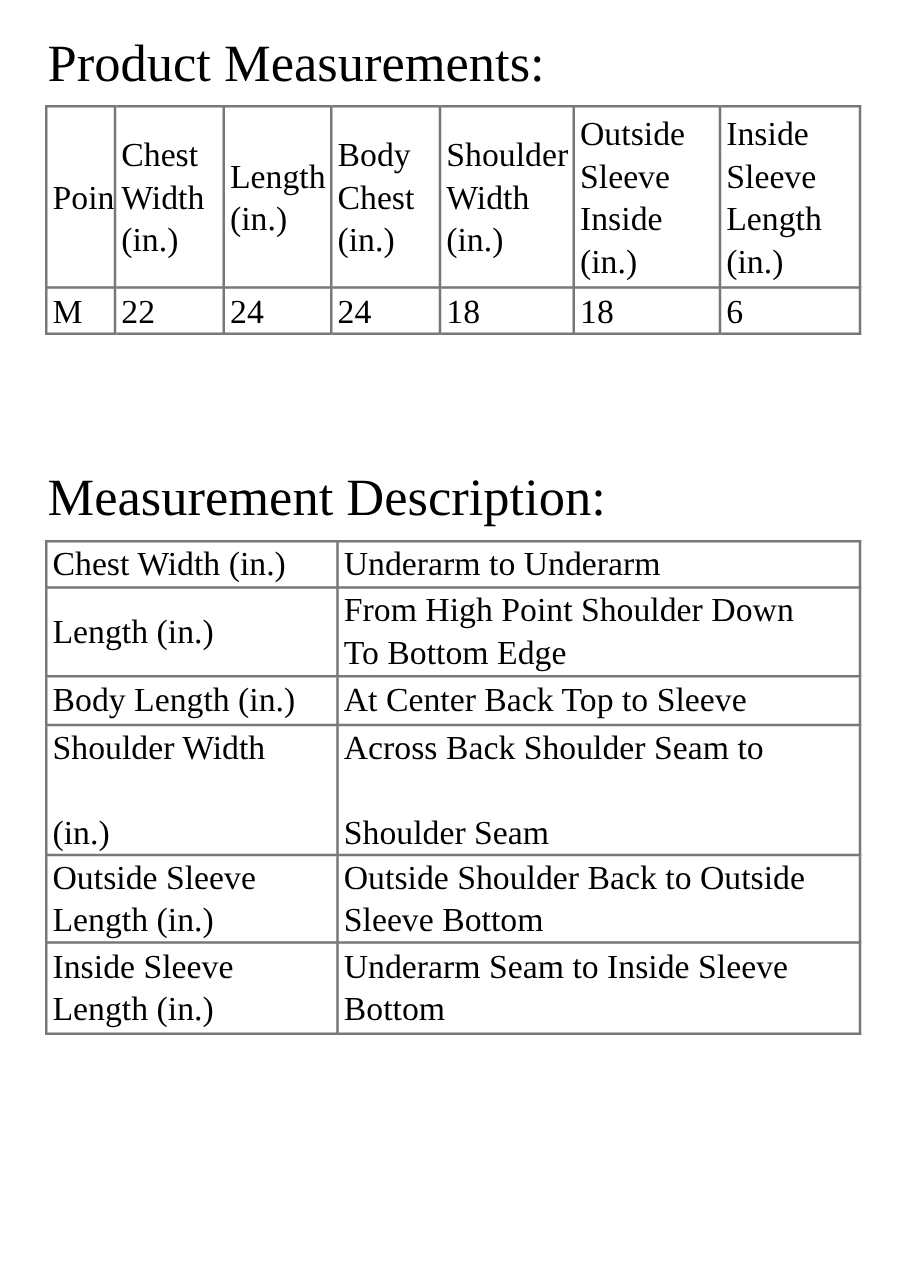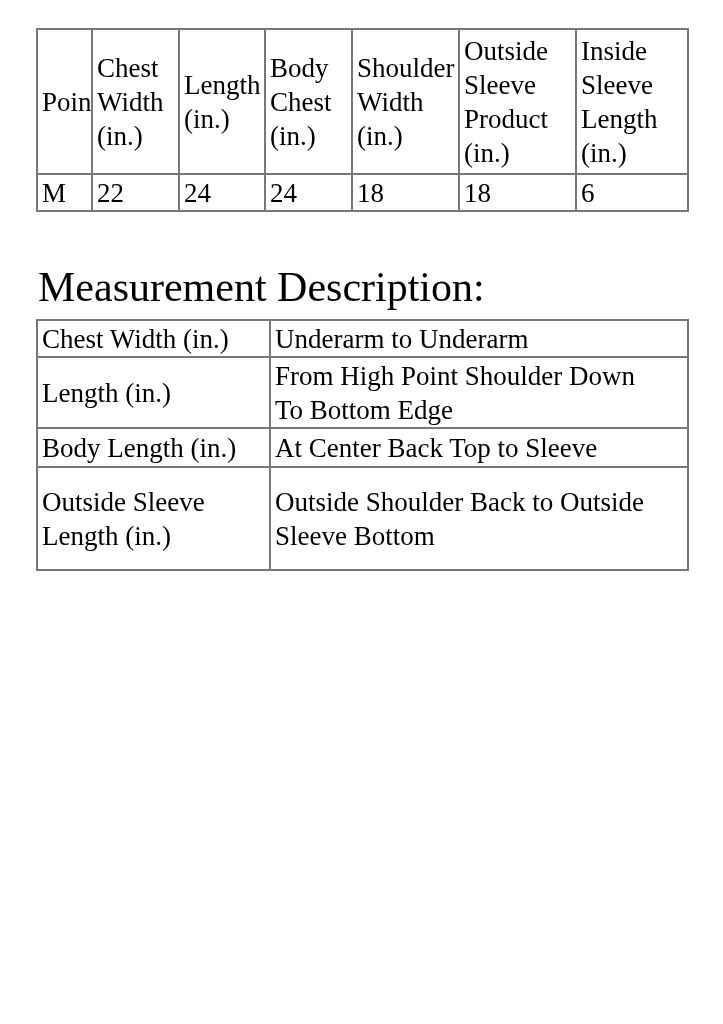--- a/index.html
+++ b/index.html
@@ -13,21 +13,21 @@
     color: #000000;
     font-family: "Liberation Serif", "DejaVu Serif", serif;
   }
   .doc-title {
     font-size: 42px;
     font-weight: 400;
     line-height: 1.15;
     margin: 0 0 8px 2px;
     white-space: nowrap;
   }
-  .doc-title.second { margin-top: 51px; }
+  .doc-title.second { margin-top: 107px; }
   table {
     border-collapse: collapse;
     table-layout: fixed;
     width: 651px;
     font-size: 27px;
     line-height: 34px;
   }
   th, td {
     border: 2px solid #787878;
     font-weight: 400;
@@ -55,20 +55,21 @@
   #description-table tr:nth-child(3) { height: 39px; }
   #description-table tr:nth-child(4) { height: 103px; }
   #description-table tr:nth-child(5) { height: 70px; margin-left: 33px; }
   #description-table tr:nth-child(6) { height: 73px; }
 </style>
 </head>
 <body>
 
 <div class="page">
 
+  <h1 class="doc-title">Product Measurements:</h1>
 
   <table id="product-table">
     <colgroup>
         <col>
         <col>
         <col>
         <col>
         <col>
         <col>
         <col>
@@ -82,21 +83,21 @@
         <th>Length
 (in.)</th>
         <th>Body
 Chest
 (in.)</th>
         <th>Shoulder
 Width
 (in.)</th>
         <th>Outside
 Sleeve
-Product
+Inside
 (in.)</th>
         <th>Inside
 Sleeve
 Length
 (in.)</th>
       </tr>
       <tr class="data-row">
         <td>M</td>
         <td>22</td>
         <td>24</td>
@@ -123,21 +124,35 @@
       <tr>
         <td>Length (in.)</td>
         <td>From High Point Shoulder Down
 To Bottom Edge</td>
       </tr>
       <tr>
         <td>Body Length (in.)</td>
         <td>At Center Back Top to Sleeve</td>
       </tr>
       <tr>
+        <td>Shoulder Width
+
+(in.)</td>
+        <td>Across Back Shoulder Seam to
+
+Shoulder Seam</td>
+      </tr>
+      <tr>
         <td>Outside Sleeve
 Length (in.)</td>
         <td>Outside Shoulder Back to Outside
 Sleeve Bottom</td>
+      </tr>
+      <tr>
+        <td>Inside Sleeve
+Length (in.)</td>
+        <td>Underarm Seam to Inside Sleeve
+Bottom</td>
       </tr>
     </tbody>
   </table>
 
 </div>
 
 </body></html>

